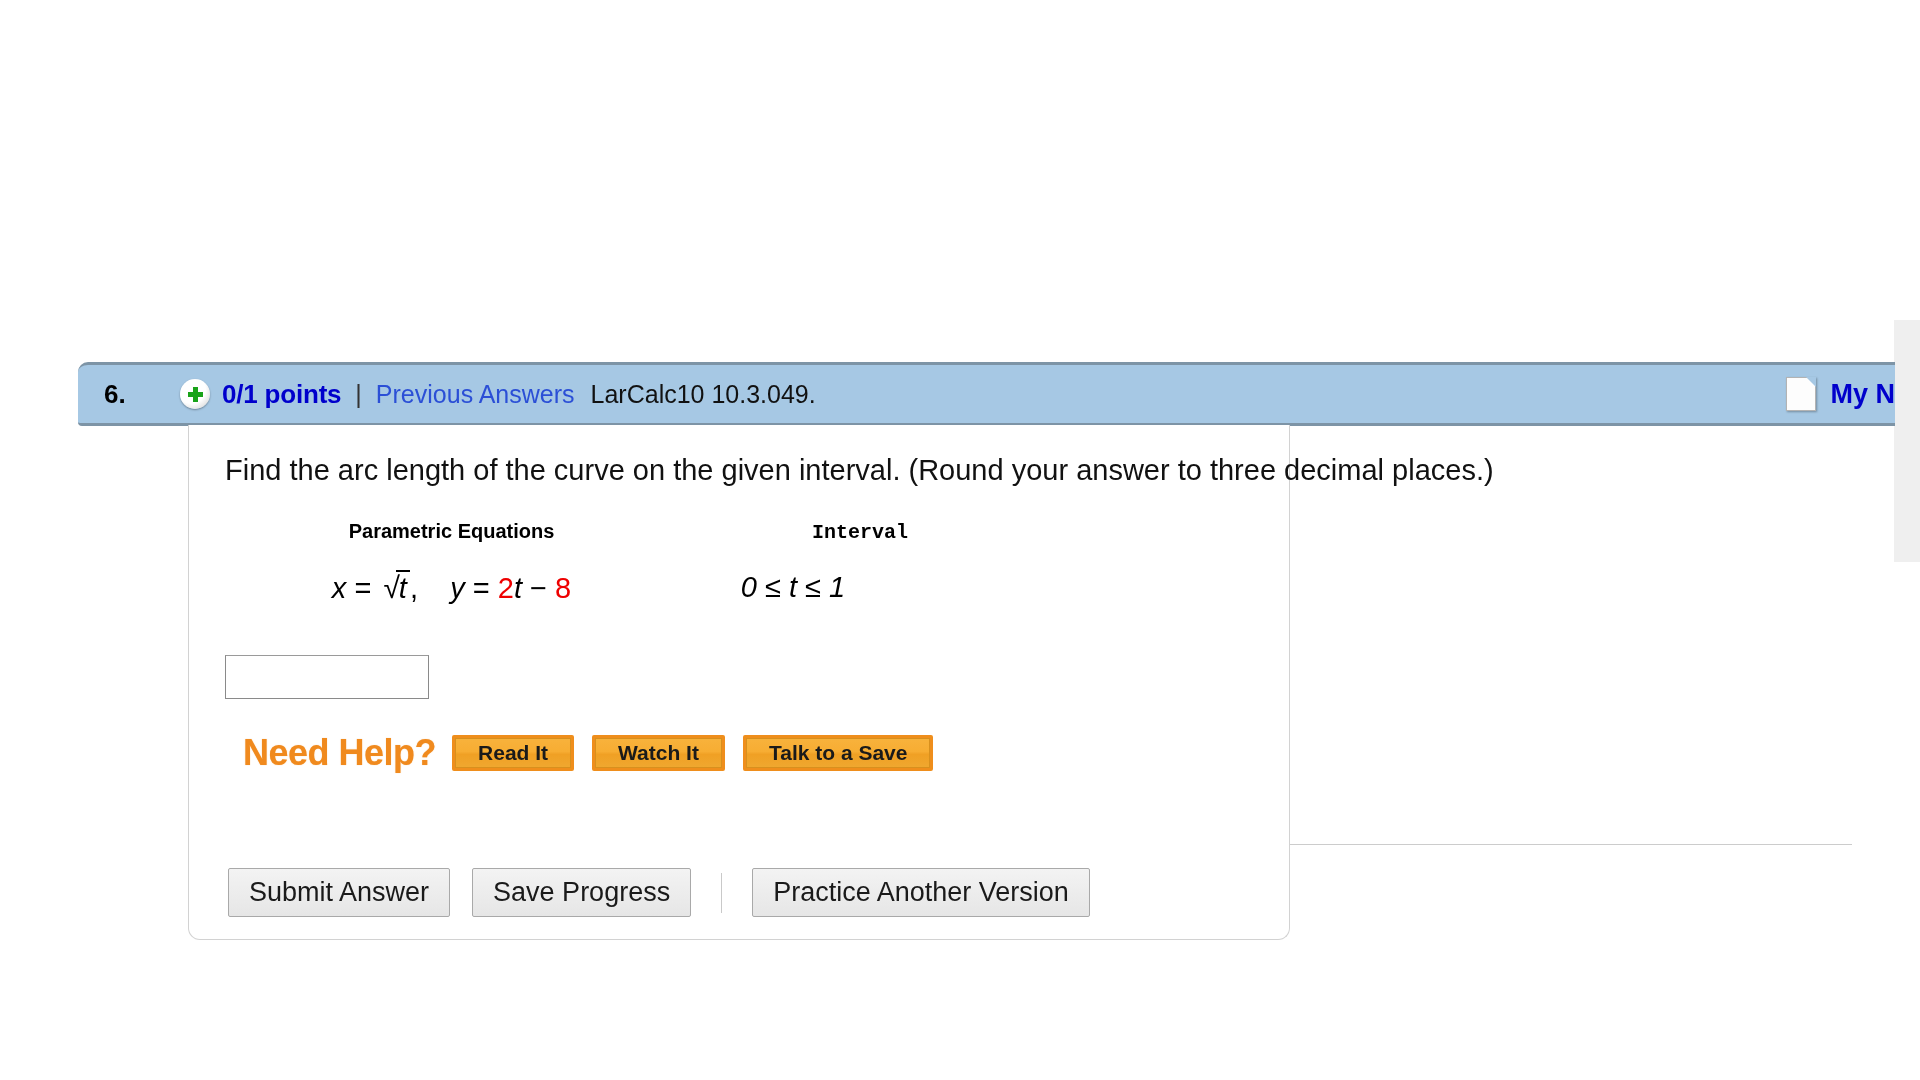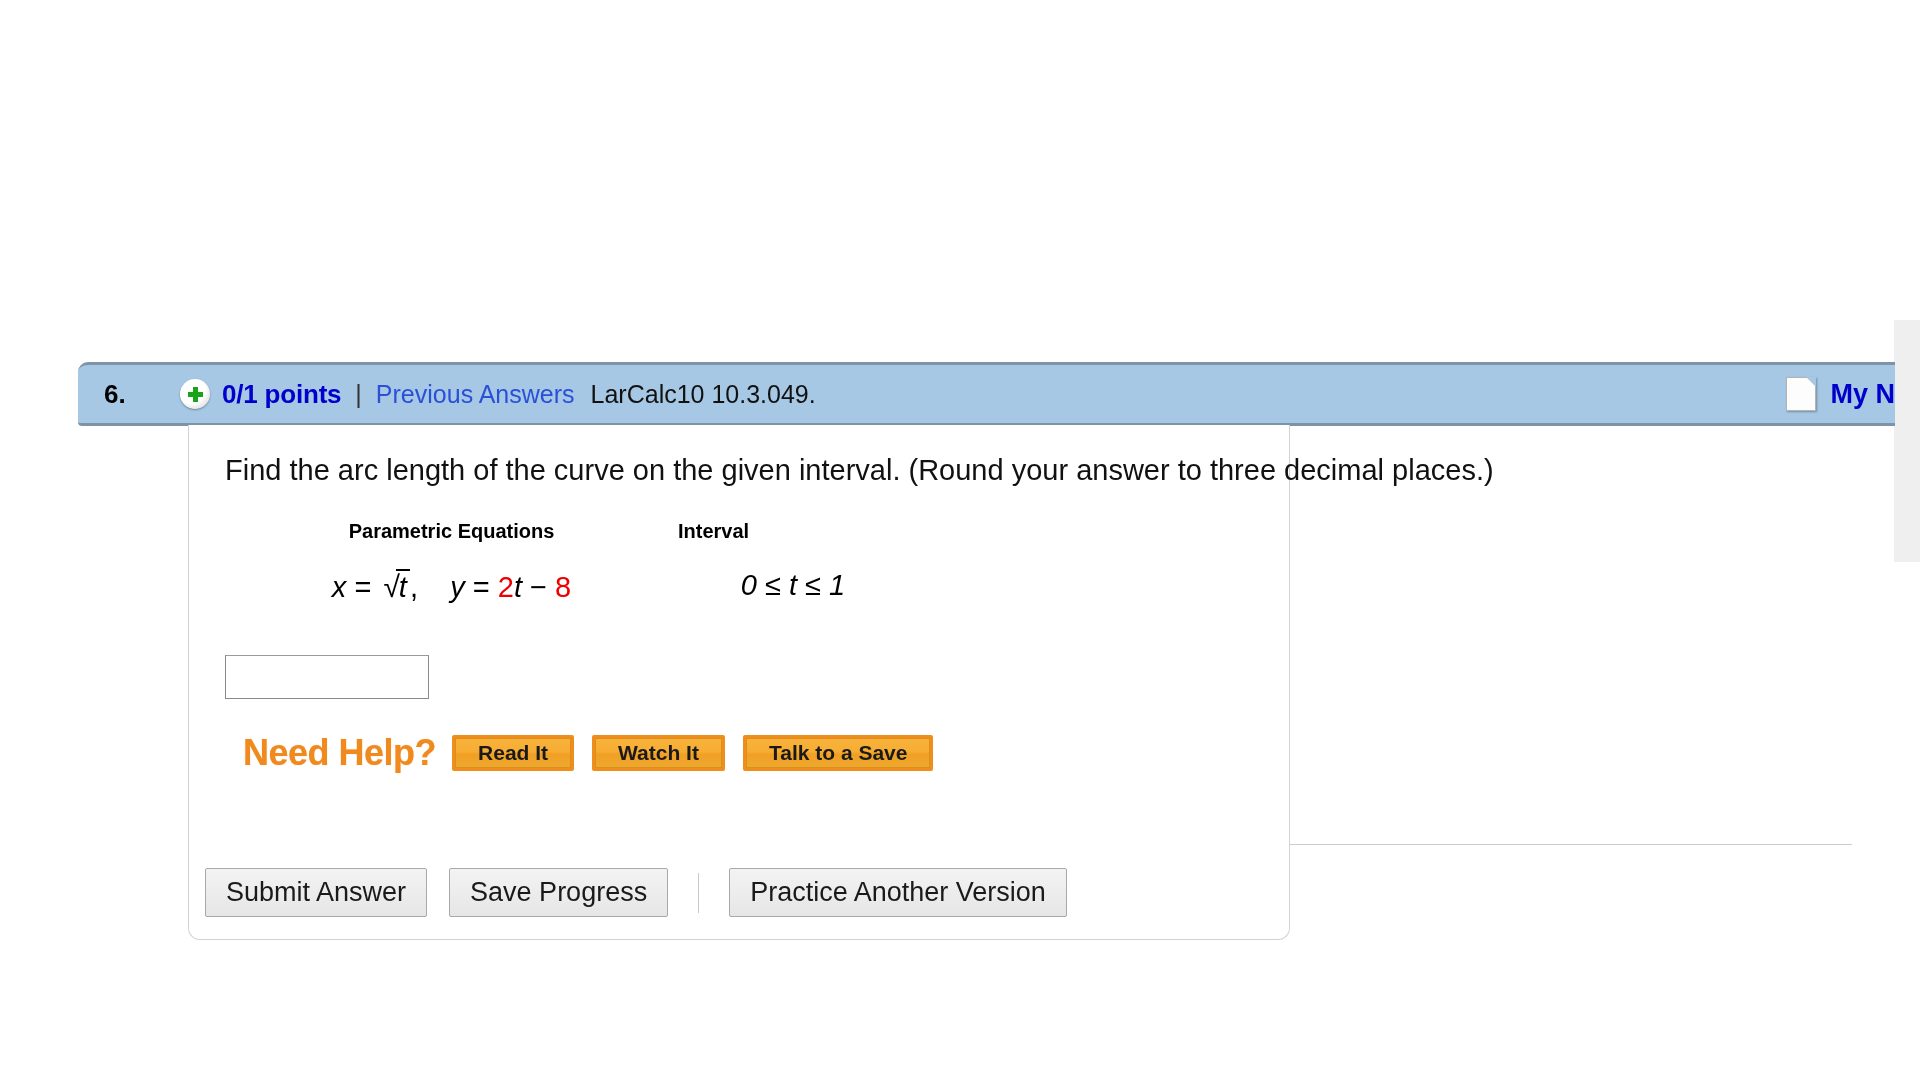--- a/index.html
+++ b/index.html
@@ -108,24 +108,24 @@
     font-size: 29px; color: #111; white-space: nowrap;
   }
 
   
   .math-wrap { position: absolute; left: 225px; top: 520px; }
   .math-head {
     display: flex; align-items: baseline;
     font-size: 20px; font-weight: bold; color: #000;
   }
   .h-param { width: 453px; text-align: center; }
-  .h-interval { width: 230px; text-align: left; }
+  .h-interval { width: 230px; text-align: right; font-family: Liberation Mono, monospace; }
 
   .math-row {
-    display: flex; align-items: flex-start; margin-top: 26px;
+    display: flex; align-items: center; margin-top: 26px;
     font-size: 29px; color: #000;
   }
   .eqs { width: 453px; text-align: center; white-space: nowrap; }
   .interval { width: 230px; text-align: center; white-space: nowrap; }
   .it { font-style: italic; }
   .red { color: #ee0000; }
   .radical { display: inline-block; position: relative; padding-left: 4px; }
   .radical > .rad-glyph { font-size: 30px; }
   .radical > .rad-body {
     display: inline-block; position: relative;
@@ -170,21 +170,21 @@
     height: 100%; width: 100%;
     border: 1px solid #d8901d;
     font-size: 21px; font-weight: bold; color: #1a1a1a;
     padding: 0 22px;
     font-family: "Liberation Sans", sans-serif;
     white-space: nowrap;
   }
 
   
   .actions {
-    position: absolute; left: 205px; top: 868px;
+    position: absolute; left: 228px; top: 868px;
     display: flex; align-items: center;
   }
   .abtn {
     background: linear-gradient(to bottom, #f3f3f3 0%, #e6e6e6 100%);
     border: 1px solid #a9a9a9;
     border-radius: 2px;
     font-size: 27px; color: #1a1a1a;
     font-family: "Liberation Sans", sans-serif;
     padding: 8px 20px;
     cursor: pointer;

